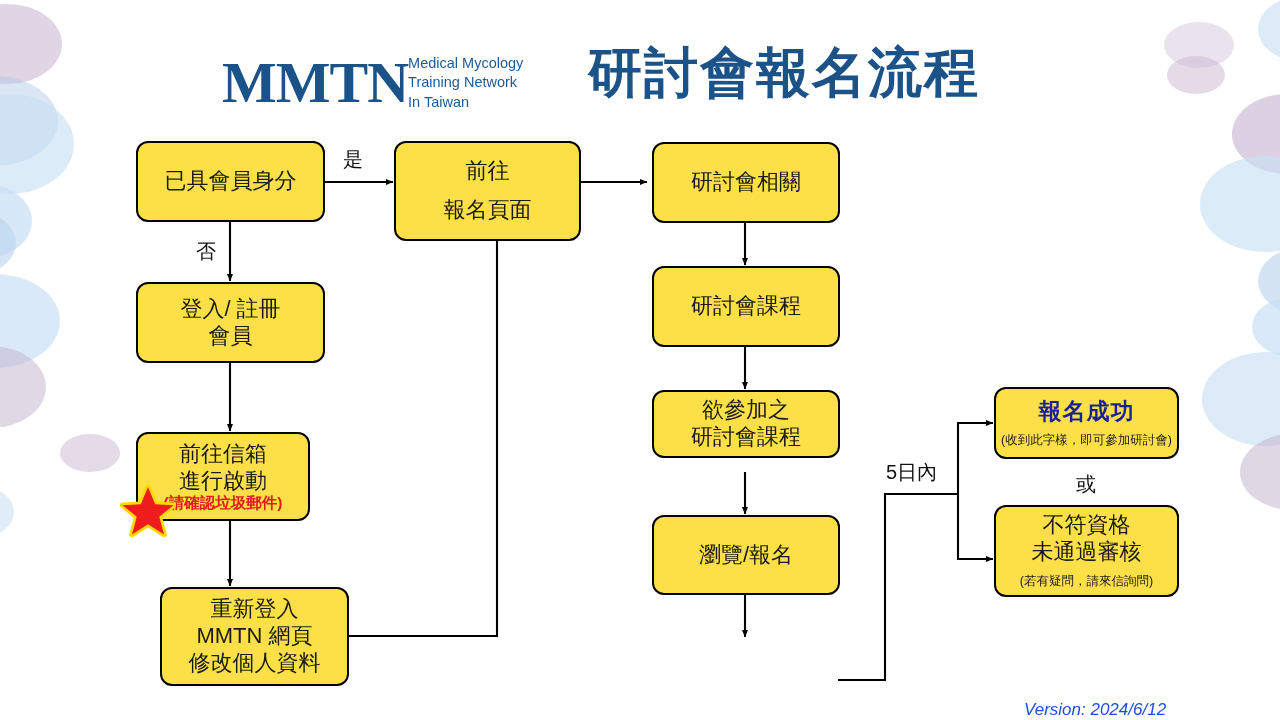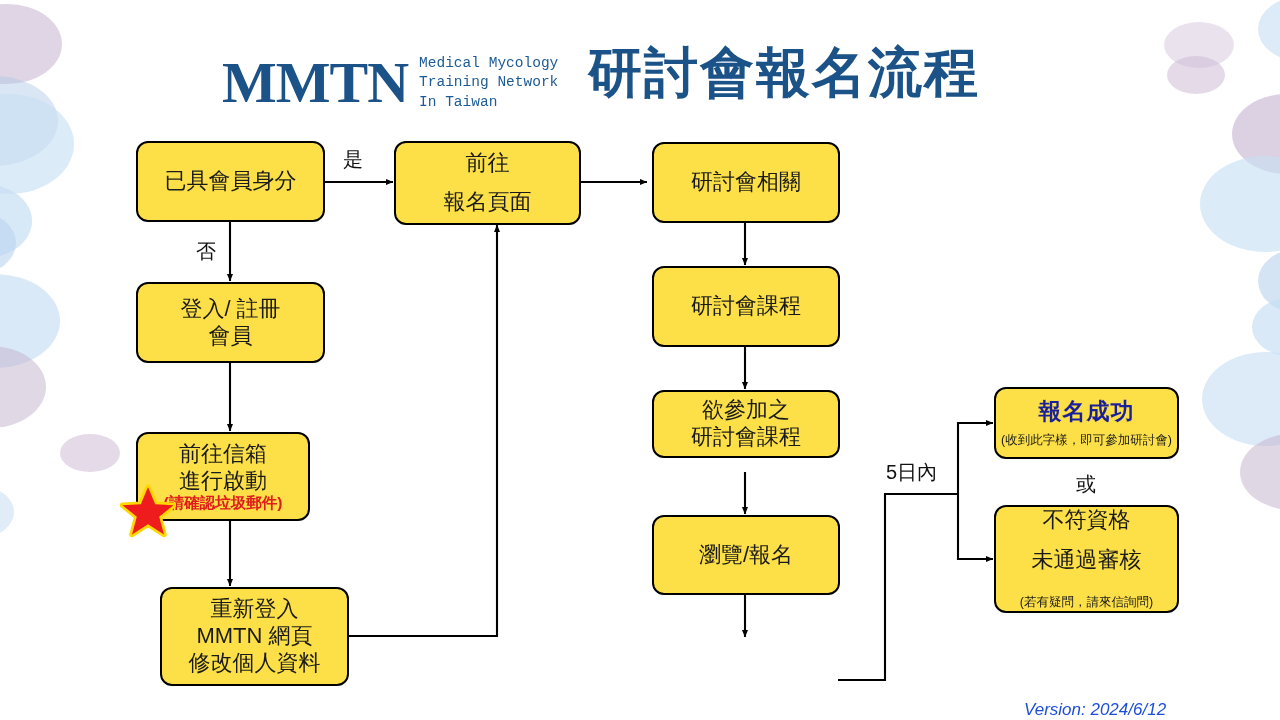--- a/index.html
+++ b/index.html
@@ -15,22 +15,22 @@
   .blob{position:absolute;border-radius:50%;}
 
   
   .header{position:absolute;z-index:5;}
   #logo-block{left:222px;top:28px;width:350px;height:78px;display:flex;align-items:center;}
   .logo-mark{
     font-family:"Liberation Serif","DejaVu Serif",serif;
     font-weight:700;font-size:58px;letter-spacing:-1px;color:#1b5288;line-height:1;
   }
   .logo-sub{
-    margin-left:11px;color:#1d5b96;font-size:14.5px;line-height:1.32;font-weight:400;
-    font-family:Liberation Mono, monospace;
+    color:#1d5b96;font-size:14.5px;line-height:1.32;font-weight:400;
+    font-family:Liberation Sans, sans-serif;
   }
   #page-title{
     left:588px;top:28px;font-size:54px;font-weight:700;color:#1b5288;
     letter-spacing:2px;line-height:1.05;white-space:nowrap;
   }
 
   
   .node{
     position:absolute;z-index:4;box-sizing:border-box;
     border:2.2px solid #000;border-radius:12px;background:#fde047;
@@ -148,21 +148,21 @@
     <div class="ln">進行啟動</div>
     <div class="ln small-red">(請確認垃圾郵件)</div>
   </div>
 
   <div class="node" style="left:136px;top:571px;width:189px;height:99px;margin-left:24px;">
     <div class="ln">重新登入</div>
     <div class="ln">MMTN 網頁</div>
     <div class="ln">修改個人資料</div>
   </div>
 
-  <div class="node" style="left:394px;top:125px;width:187px;height:84px;gap:12px;">
+  <div class="node" style="left:394px;top:125px;width:187px;height:100px;gap:12px;">
     <div class="ln">前往</div>
     <div class="ln">報名頁面</div>
   </div>
 
   <div class="node" style="left:652px;top:126px;width:188px;height:81px;">
     <div class="ln">研討會相關</div>
   </div>
 
   <div class="node" style="left:652px;top:250px;width:188px;height:81px;">
     <div class="ln">研討會課程</div>
@@ -176,21 +176,21 @@
   <div class="node" style="left:652px;top:499px;width:188px;height:80px;">
     <div class="ln">瀏覽/報名</div>
   </div>
 
 
   <div class="node" style="left:994px;top:371px;width:185px;height:72px;">
     <div class="ln blue-strong">報名成功</div>
     <div class="ln small">(收到此字樣，即可參加研討會)</div>
   </div>
 
-  <div class="node" style="left:994px;top:489px;width:185px;height:108px;justify-content:space-between;">
+  <div class="node" style="left:994px;top:489px;width:185px;height:92px;">
     <div class="ln">不符資格</div>
     <div class="ln">未通過審核</div>
     <div class="ln small">(若有疑問，請來信詢問)</div>
   </div>
 
   <div class="edge-label" style="left:343px;top:130px;">是</div>
   <div class="edge-label" style="left:196px;top:222px;">否</div>
   <div class="edge-label" style="left:886px;top:443px;">5日內</div>
   <div class="edge-label" style="left:1076px;top:455px;">或</div>
 

